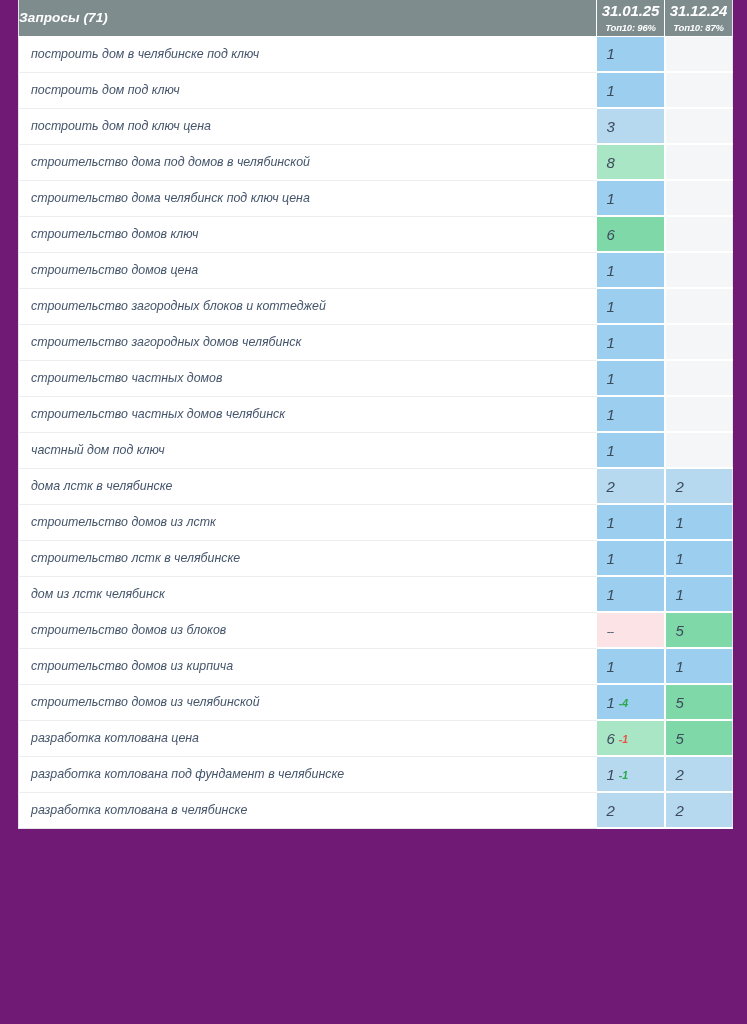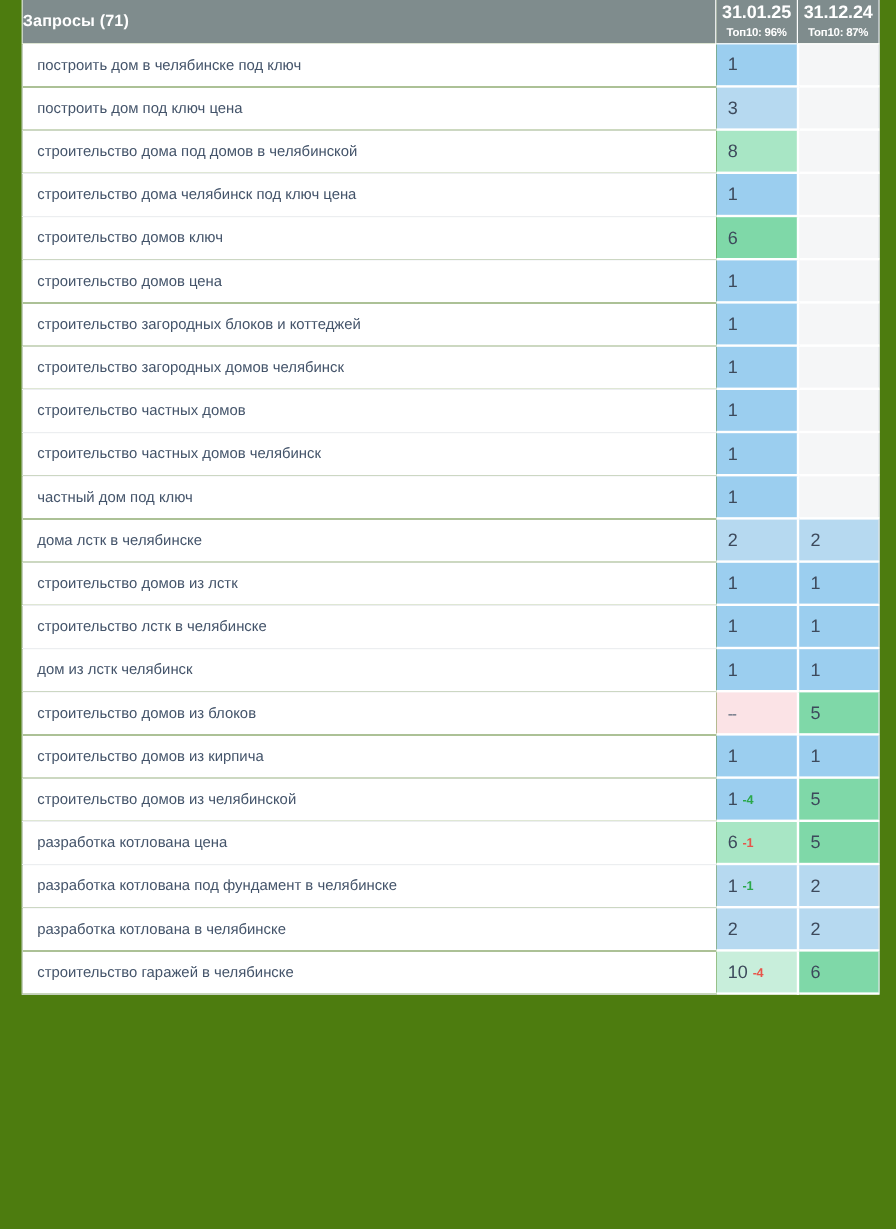--- a/index.html
+++ b/index.html
@@ -15,21 +15,22 @@
     font-family: "Liberation Sans", "DejaVu Sans", sans-serif;
     -webkit-font-smoothing: antialiased;
   }
 
   #report-wrap {
     width: 747px;
     height: 1024px;
     box-sizing: border-box;
     padding-left: 18px;
     padding-right: 8px;
-    background: #4d7c0f;
+    background: #701a75;
+    font-style: italic;
   }
 
   table.rank-table {
     border-collapse: collapse;
     table-layout: fixed;
     width: 715px;
     border-left: 1px solid #e2e5e8;
     border-right: 1px solid #e2e5e8;
   }
 
@@ -142,20 +143,25 @@
         </th>
       </tr>
     </thead>
     <tbody id="table-body">
         <tr>
           <td class="query-cell">построить дом в челябинске под ключ</td>
           <td class="val-cell pos-top10"><span>1</span></td>
           <td class="val-cell pos-empty"></td>
         </tr>
         <tr>
+          <td class="query-cell">построить дом под ключ</td>
+          <td class="val-cell pos-top10"><span>1</span></td>
+          <td class="val-cell pos-empty"></td>
+        </tr>
+        <tr>
           <td class="query-cell">построить дом под ключ цена</td>
           <td class="val-cell pos-top10b"><span>3</span></td>
           <td class="val-cell pos-empty"></td>
         </tr>
         <tr>
           <td class="query-cell">строительство дома под домов в челябинской</td>
           <td class="val-cell pos-top3b"><span>8</span></td>
           <td class="val-cell pos-empty"></td>
         </tr>
         <tr>
@@ -241,20 +247,15 @@
         <tr>
           <td class="query-cell">разработка котлована под фундамент в челябинске</td>
           <td class="val-cell pos-top10b"><span>1</span><span class="delta delta-up">-1</span></td>
           <td class="val-cell pos-top10b"><span>2</span></td>
         </tr>
         <tr>
           <td class="query-cell">разработка котлована в челябинске</td>
           <td class="val-cell pos-top10b"><span>2</span></td>
           <td class="val-cell pos-top10b"><span>2</span></td>
         </tr>
-        <tr>
-          <td class="query-cell">строительство гаражей в челябинске</td>
-          <td class="val-cell pos-top3c"><span>10</span><span class="delta delta-down">-4</span></td>
-          <td class="val-cell pos-top3"><span>6</span></td>
-        </tr>
       </tbody>
   </table>
 </div>
 
 </body></html>

